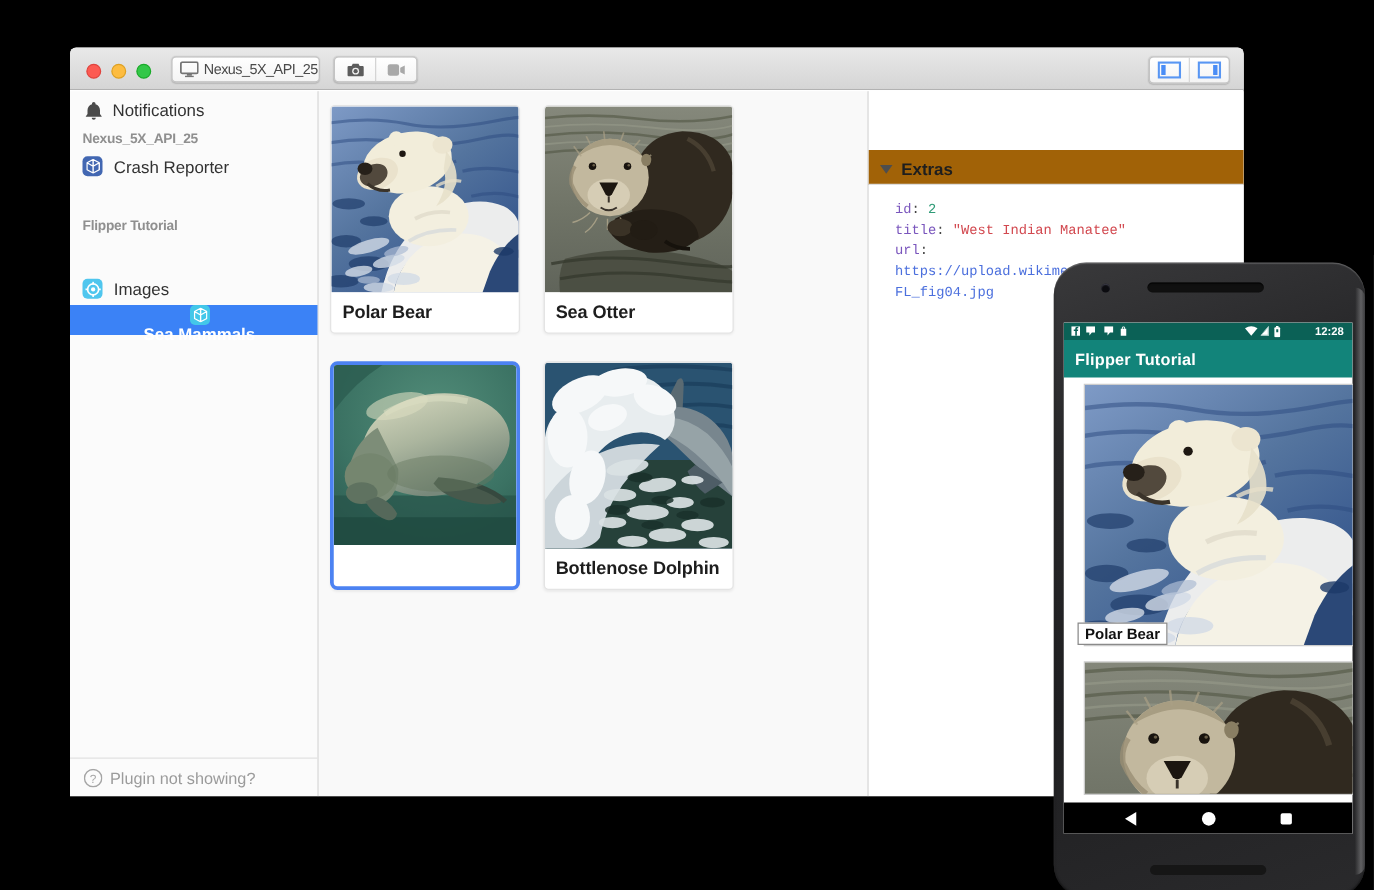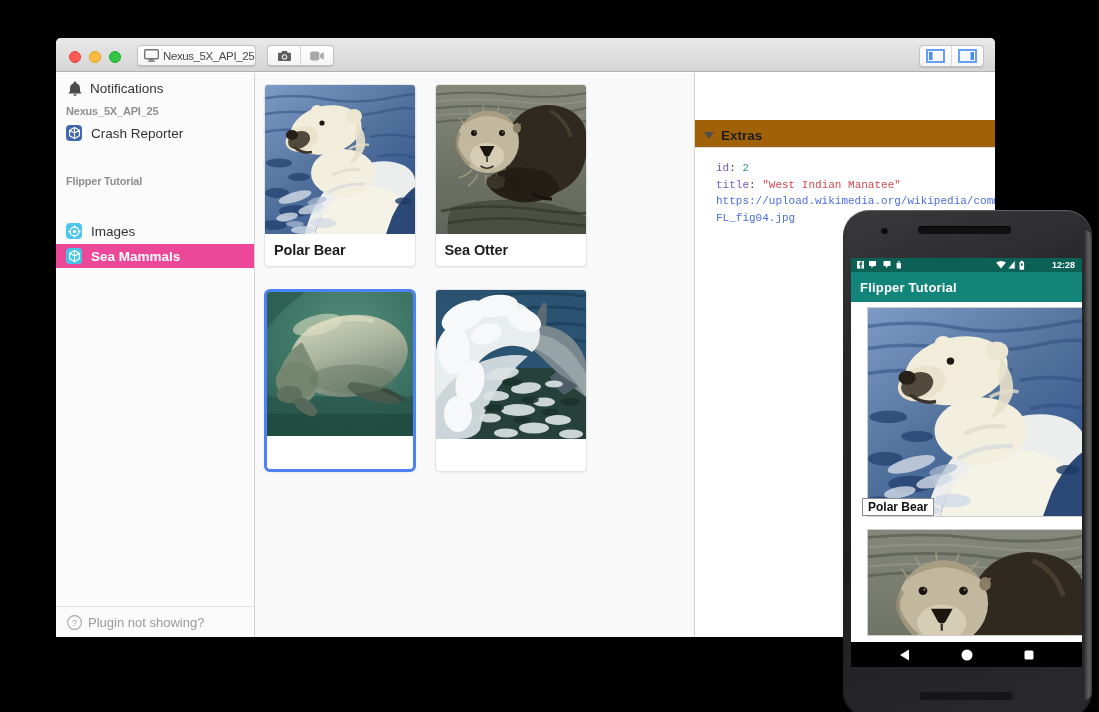--- a/index.html
+++ b/index.html
@@ -23,21 +23,21 @@
   .mainarea { position:absolute; left:0; top:35px; width:100%; height:564px; display:flex; }
   .sidebar { position:relative; width:199px; height:100%; background:#fbfbfb; border-right:1px solid #d2d2d2; }
   .content { position:relative; width:239px; flex:0 0 239px; height:100%; background:#f9f9f9; border-right:1px solid #d2d2d2; flex:1; }
   .extras { position:relative; width:300px; flex:0 0 300px; height:100%; background:#fff; }
 
   
   .srow { position:absolute; left:0; width:100%; height:24px; display:flex; align-items:center; }
   .srow .ic { margin-left:10px; width:16px; height:16px; border-radius:4px; flex:0 0 16px; display:flex; align-items:center; justify-content:center; }
   .srow .txt { margin-left:9px; font-size:13.5px; color:#323232; }
   .slabel { position:absolute; left:10px; font-size:11px; color:#8f8f8f; font-weight:bold; letter-spacing:-0.2px; }
-  .sel { background:#ec4899; }
+  .sel { background:#3b82f6;flex-direction:column; }
   .sel .txt { color:#fff; font-weight:bold; }
   .foot { position:absolute; left:0; bottom:0; width:100%; height:31px; border-top:1px solid #e2e2e2; display:flex; align-items:center; color:#9b9b9b; font-size:13px; }
 
   
   .card { position:absolute; width:152px; height:183px; background:#fff; border:1px solid #e4e4e4; border-radius:4px; box-shadow:0 1px 2px rgba(0,0,0,0.06); overflow:hidden; }
   .card .img { width:150px; height:149px; overflow:hidden; }
   .card .ttl { height:32px; display:flex; align-items:center; padding-left:9px; font-size:14.5px; font-weight:bold; color:#1d1d1d; letter-spacing:-0.1px; white-space:nowrap; overflow:hidden; }
   .card.selected { border:3px solid #4c82f2; border-radius:6px; }
 
   
@@ -352,30 +352,32 @@
             </g>
             <g fill="#1a312b" opacity="0.85">
               <ellipse cx="76" cy="92" rx="10" ry="4"></ellipse>
               <ellipse cx="58" cy="118" rx="10" ry="4"></ellipse>
               <ellipse cx="94" cy="110" rx="9" ry="3.5"></ellipse>
               <ellipse cx="114" cy="122" rx="9" ry="3.5"></ellipse>
               <ellipse cx="134" cy="112" rx="10" ry="4"></ellipse>
               <ellipse cx="86" cy="130" rx="9" ry="3.5"></ellipse>
             </g>
           </svg></div>
+          <div class="ttl">Bottlenose Dolphin</div>
         </div>
       </div>
       <div class="extras">
         <div class="exhead">
           <div class="tri"></div>
           <div class="t">Extras</div>
         </div>
         <div class="code">
           <div><span class="ck">id</span><span class="cp">: </span><span class="cn">2</span></div>
           <div><span class="ck">title</span><span class="cp">: </span><span class="cs">"West Indian Manatee"</span></div>
+          <div><span class="ck">url</span><span class="cp">: </span></div>
           <div><span class="cu">https://upload.wikimedia.org/wikipedia/commons</span></div>
           <div><span class="cu">FL_fig04.jpg</span></div>
         </div>
       </div>
     </div>
   </div>
   <div class="phone">
     <div class="rail"></div>
     <div class="cam"></div>
     <div class="spk"></div>

